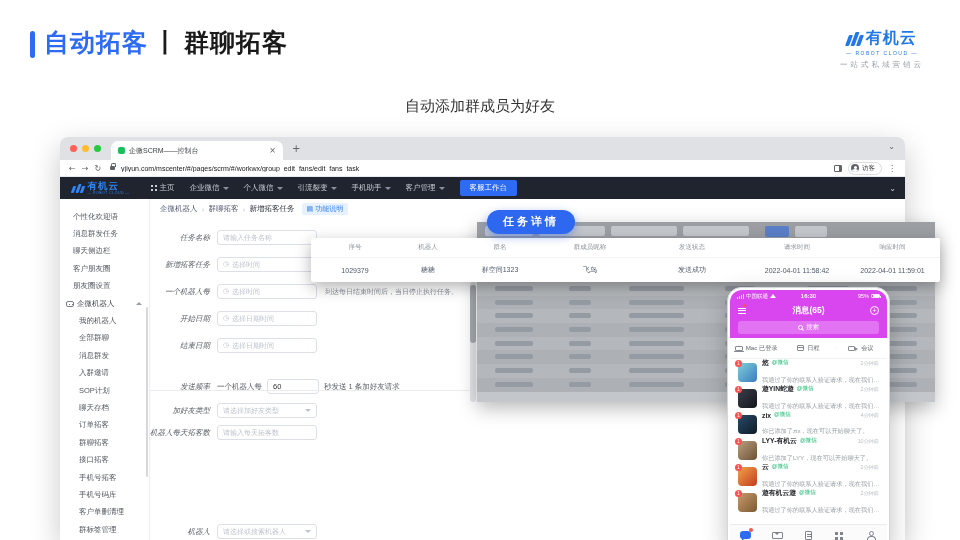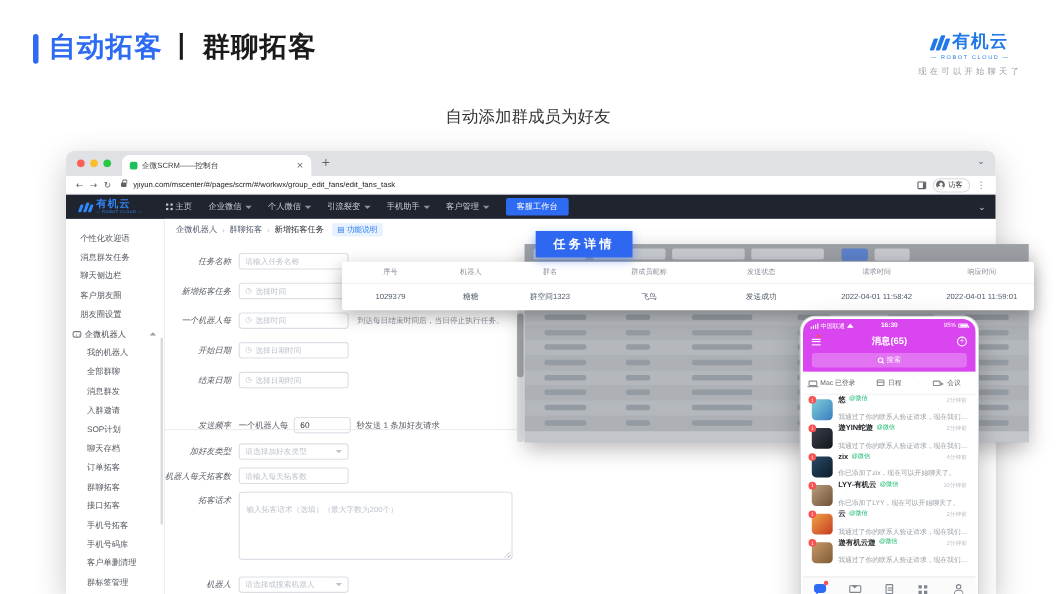--- a/index.html
+++ b/index.html
@@ -136,21 +136,21 @@
   .orow span { font-size:7px; color:#4e5969; text-align:center; white-space:nowrap; overflow:hidden; }
   .oheader span:nth-of-type(1),.orow span:nth-of-type(1){width:88px}
   .oheader span:nth-of-type(2),.orow span:nth-of-type(2){width:58px}
   .oheader span:nth-of-type(3),.orow span:nth-of-type(3){width:86px}
   .oheader span:nth-of-type(4),.orow span:nth-of-type(4){width:94px}
   .oheader span:nth-of-type(5),.orow span:nth-of-type(5){width:110px}
   .oheader span:nth-of-type(6),.orow span:nth-of-type(6){width:100px}
   .oheader span:nth-of-type(7),.orow span:nth-of-type(7){width:91px}
 
   .badge { position:absolute; left:487px; top:210px; background:#2e68f0; color:#fff; font-size:11px; font-weight:bold;
-           letter-spacing:3px; padding:4px 16px 5px; border-radius:0; box-shadow:0 3px 9px rgba(46,104,240,.45); z-index:6; }
+           letter-spacing:3px; padding:4px 16px 5px; border-radius:12px; box-shadow:0 3px 9px rgba(46,104,240,.45); z-index:6; }
 
   
   .phone { position:absolute; left:727px; top:287px; width:163px; height:260px; background:#fff; border:1px solid #d4d7db;
            border-radius:14px 14px 0 0; padding:2px 2px 0; box-shadow:0 8px 24px rgba(0,0,0,.25); z-index:5; }
   .screen { width:100%; height:100%; border-radius:12px 12px 0 0; overflow:hidden; background:#fff; position:relative; }
   .pblue { background:#d946ef; }
   .pstatus { height:12px; display:flex; align-items:center; padding:0 7px; color:#fff; font-size:5.5px; gap:2px; }
   .sig { display:flex; align-items:flex-end; gap:1px; }
   .sig i { width:1px; background:#fff; display:block; }
   .sig i:nth-child(1){height:2px}.sig i:nth-child(2){height:3px}.sig i:nth-child(3){height:4px}.sig i:nth-child(4){height:5px}
@@ -228,21 +228,21 @@
   <div class="logo">
     <div class="logo-row">
       <span class="glyph">
           <i></i>
           <i></i>
           <i></i>
         </span>
       <span class="logo-brand">有机云</span>
     </div>
     <div class="logo-sub">— ROBOT CLOUD —</div>
-    <div class="logo-tag">现在可以开始聊天了</div>
+    <div class="logo-tag">一站式私域营销云</div>
   </div>
   <div class="subtitle">自动添加群成员为好友</div>
 
   <div class="bw">
     <div class="tabs">
       <span class="lights">
           <i class="lt-r"></i>
           <i class="lt-y"></i>
           <i class="lt-g"></i>
         </span>
@@ -466,24 +466,20 @@
               <span class="ph">请输入每天拓客数</span>
             </span>
         </div>
         <div class="frow" style="top:204px">
           <span class="flabel">加好友类型</span>
           <span class="fld w100">
               <span class="ph">请选择加好友类型</span>
               <span class="sel-caret"></span>
             </span>
         </div>
-        <div class="frow r-ta" style="top:248px">
-          <span class="flabel">拓客话术</span>
-          <span class="ta"><span class="ph">输入拓客话术（选填）（最大字数为200个）</span></span>
-        </div>
         <div class="frow" style="top:325px">
           <span class="flabel">机器人</span>
           <span class="fld w100">
               <span class="ph">请选择或搜索机器人</span>
               <span class="sel-caret"></span>
             </span>
         </div>
       </div>
     </div>
   </div>

